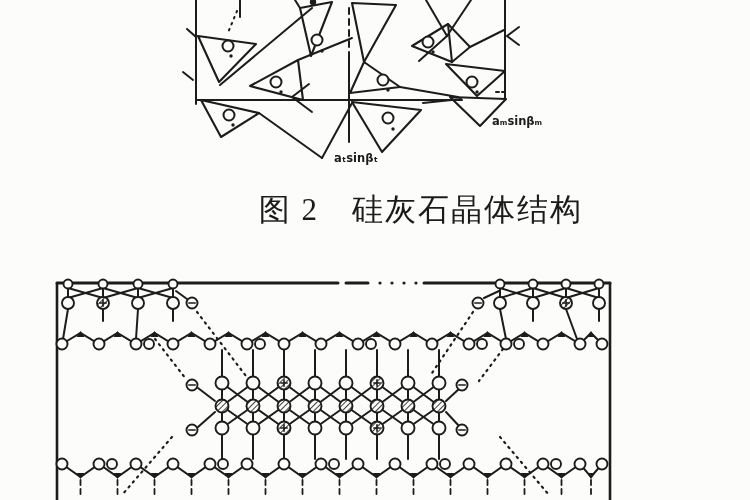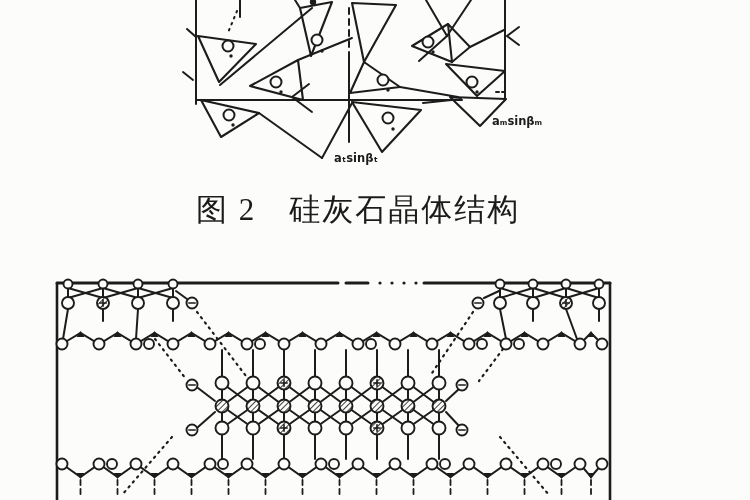--- a/index.html
+++ b/index.html
@@ -1,21 +1,21 @@
 <!DOCTYPE html>
 <html><head>
 <meta charset="utf-8">
 <style>
   html,body{margin:0;padding:0;}
   body{width:750px;height:500px;background:#fcfcfb;overflow:hidden;position:relative;
        font-family:"Liberation Serif","DejaVu Serif",serif;}
   .fig-svg{position:absolute;left:0;}
   #topFig{top:0;}
   #bottomFig{top:260px;}
-  .caption{position:absolute;top:189px;left:133px;width:450px;text-align:center;
+  .caption{position:absolute;top:189px;left:133px;width:450px;text-align:right;
            font-size:31px;letter-spacing:2px;color:#1b1b1b;
            font-family:"Liberation Serif","DejaVu Serif",serif;}
   .figlabel{font-family:"DejaVu Sans",sans-serif;font-size:11.5px;font-weight:bold;fill:#1c1c1c;}
 </style>
 </head>
 <body>
 
 <svg id="topFig" class="fig-svg" width="750" height="170" viewBox="0 0 750 170">
   <g stroke="#1c1c1c" stroke-width="2" fill="none" stroke-linecap="round">
     <line x1="196" y1="0" x2="196" y2="104"></line>

